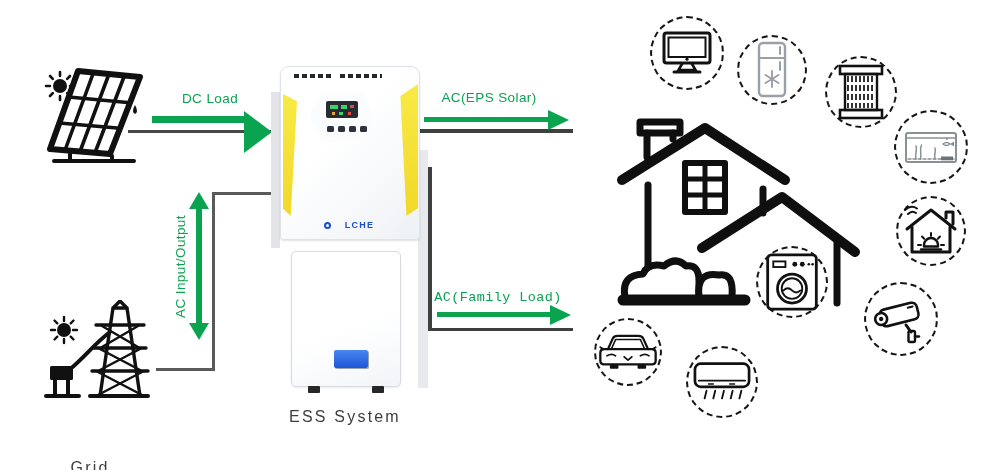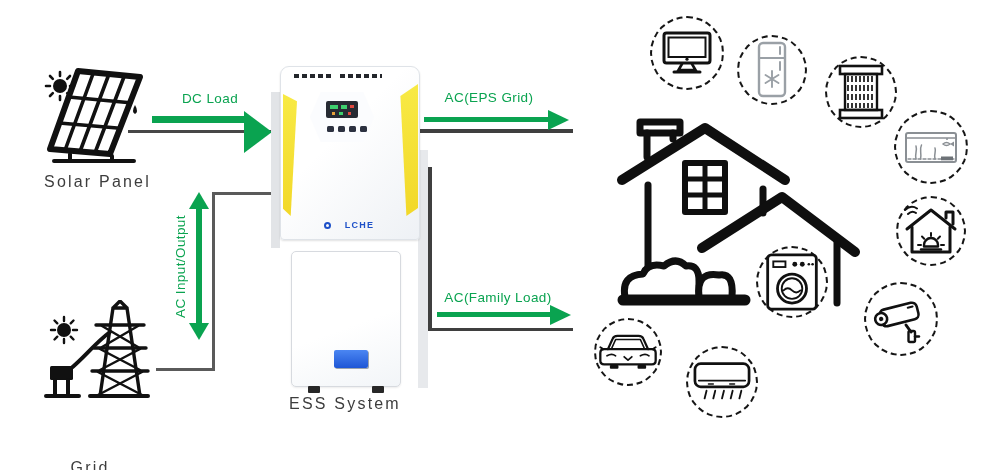--- a/index.html
+++ b/index.html
@@ -62,21 +62,20 @@
         <path d="M28.7,38 L90,43.7 M19.3,64 L80,69.3"></path>
       </g>
 
       <path d="M95,46 q4,7 0,9 q-4,-2 0,-9" fill="#111" stroke="none"></path>
 
       <g stroke-width="4">
         <path d="M30,95 v6 M72,97 v5 M14,102 h80"></path>
       </g>
     </g>
   </svg>
-  <div class="node-label" style="left:25px;top:173px;width:145px;">Solar Panel</div>
 
   <svg class="abs" style="left:42px;top:300px;" width="108" height="102" viewBox="0 0 108 102">
     <g stroke="#111" fill="none" stroke-linecap="round">
 
       <circle cx="22" cy="30" r="7" fill="#111" stroke="none"></circle>
       <g stroke-width="2.4">
         <path d="M22,17 v4 M22,39 v4 M9,30 h4 M31,30 h4 M12.5,20.5 l2.8,2.8 M28.7,36.7 l2.8,2.8 M31.5,20.5 l-2.8,2.8 M15.3,36.7 L12.5,39.5"></path>
       </g>
 
       <g stroke-width="3.4" stroke-linejoin="round">
@@ -109,25 +108,25 @@
   <div class="ahead-big" style="left:244px;top:111px;"></div>
   <div class="flow-label" style="left:150px;top:91px;width:120px;">DC Load</div>
 
   <div class="garrow" style="left:196px;top:208px;width:6px;height:116px;"></div>
   <div class="ahead-up" style="left:189px;top:192px;"></div>
   <div class="ahead-dn" style="left:189px;top:323px;"></div>
   <div class="flow-label" style="left:110px;top:259px;width:140px;transform:rotate(-90deg);">AC Input/Output</div>
 
   <div class="garrow" style="left:424px;top:117px;width:126px;height:5px;"></div>
   <div class="ahead-r" style="left:548px;top:109.5px;"></div>
-  <div class="flow-label" style="left:419px;top:90px;width:140px;">AC(EPS Grid)</div>
+  <div class="flow-label" style="left:419px;top:90px;width:140px;">AC(EPS Solar)</div>
 
   <div class="garrow" style="left:437px;top:312px;width:115px;height:5px;"></div>
   <div class="ahead-r" style="left:550px;top:304.5px;"></div>
-  <div class="flow-label" style="left:427px;top:290px;width:142px;">AC(Family Load)</div>
+  <div class="flow-label" style="left:427px;top:290px;width:142px;font-family:Liberation Mono, monospace;">AC(Family Load)</div>
 
   <div class="shadow-strip" style="left:271px;top:92px;width:9px;height:156px;"></div>
   <div class="shadow-strip" style="left:418px;top:150px;width:10px;height:238px;background:#e7e9ec;"></div>
 
   <div class="inverter"></div>
   <div class="vent" style="left:294px;top:74px;width:40px;"></div>
   <div class="vent" style="left:340px;top:74px;width:42px;"></div>
   <div class="yellow" style="left:283px;top:94px;width:14px;height:122px;clip-path:polygon(0 0,100% 6%,55% 100%,0 94%);"></div>
   <div class="yellow" style="left:398px;top:84px;width:20px;height:132px;clip-path:polygon(100% 0,12% 9%,42% 100%,100% 94%);"></div>
 
@@ -147,21 +146,21 @@
   <div class="logo">
     <span class="ring"></span>
     <span class="word">LCHE</span>
   </div>
 
   <div class="battery">
     <div class="bat-screen"></div>
     <div class="foot" style="left:16px;"></div>
     <div class="foot" style="right:16px;"></div>
   </div>
-  <div class="node-label" style="left:270px;top:395px;width:150px;">ESS System</div>
+  <div class="node-label" style="left:270px;top:408px;width:150px;">ESS System</div>
 
   <svg class="abs" style="left:605px;top:107px;" width="260" height="205" viewBox="0 0 260 205">
     <g stroke="#0f0f0f" fill="none" stroke-linecap="round" stroke-linejoin="round">
 
       <rect x="35" y="15" width="40" height="11" stroke-width="7"></rect>
       <path d="M42,26 V50 M68,26 V32" stroke-width="7"></path>
 
       <path d="M17,73 L100,21 L180,73" stroke-width="10"></path>
 
       <path d="M43,78 V163" stroke-width="7"></path>

